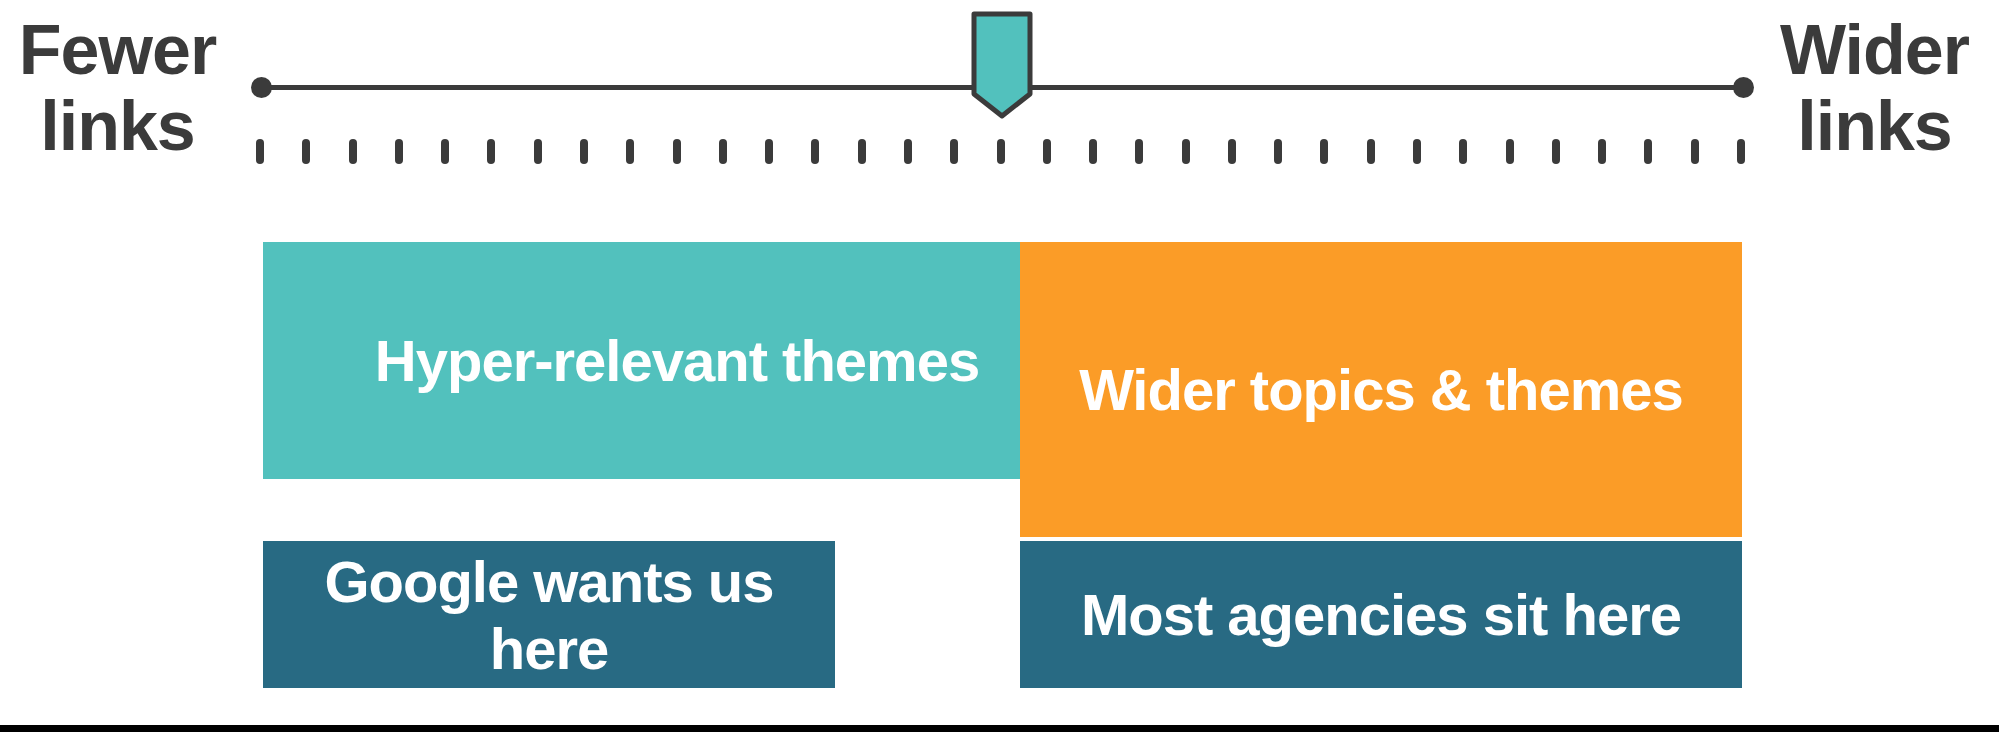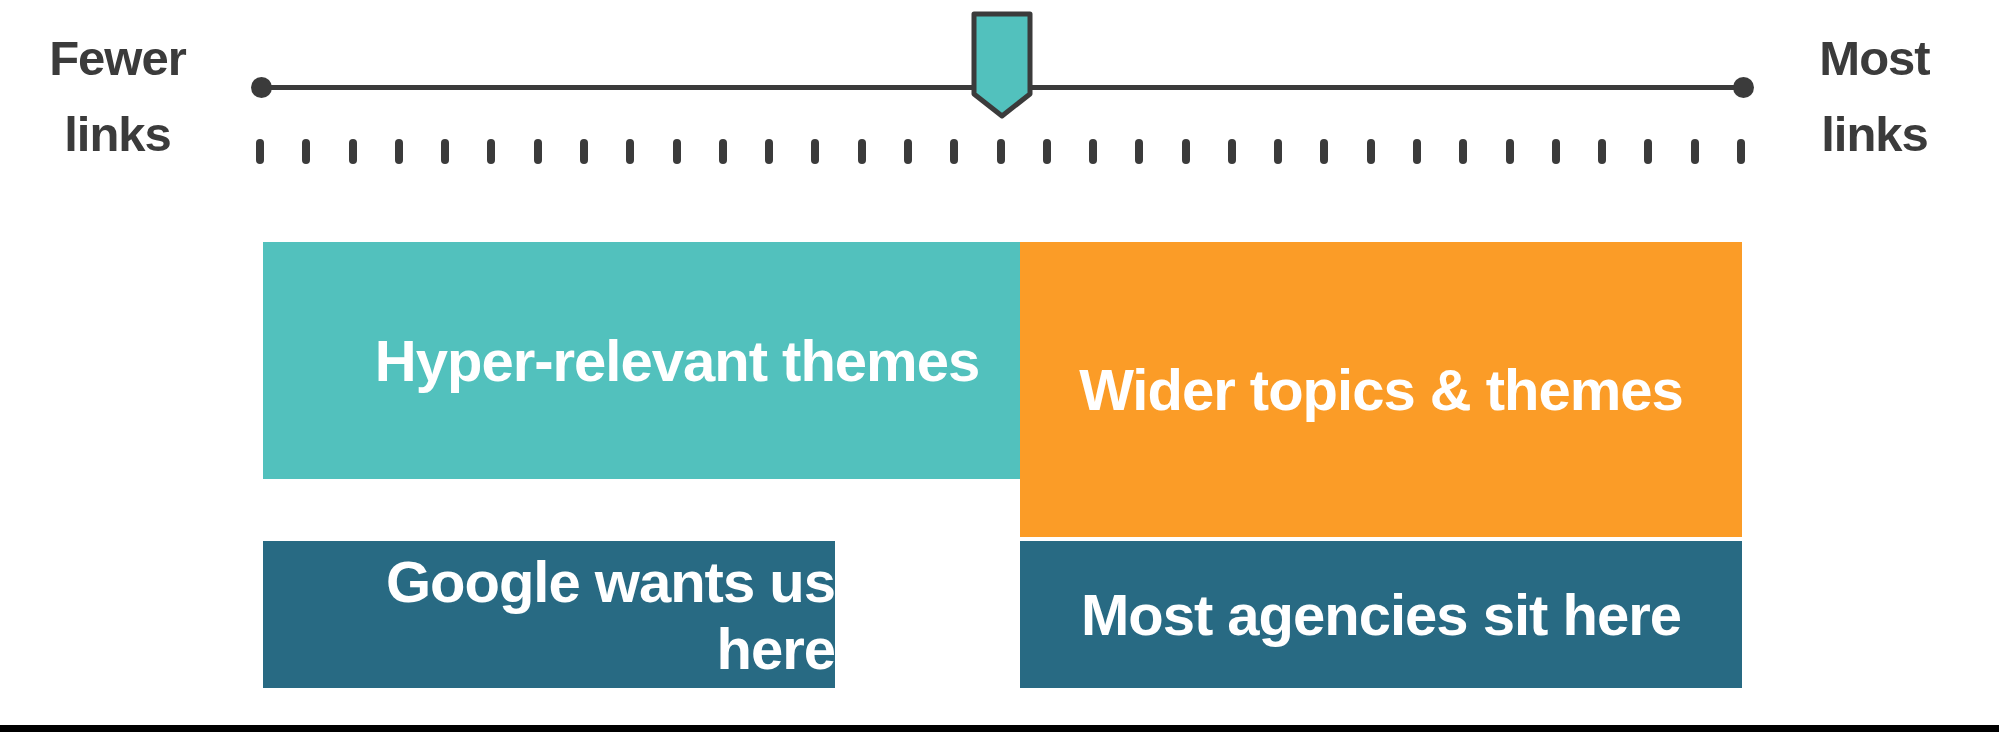--- a/index.html
+++ b/index.html
@@ -12,24 +12,24 @@
     width: 1999px;
     height: 732px;
     background: #ffffff;
     overflow: hidden;
     font-family: "Liberation Sans", "DejaVu Sans", sans-serif;
   }
 
   
   .side-label {
     position: absolute;
-    top: 20px;
+    top: 12px;
     width: 215px;
     text-align: center;
-    font-size: 49px;
+    font-size: 70px;
     line-height: 76px;
     font-weight: bold;
     color: var(--ink);
     letter-spacing: -1px;
   }
   .side-label.left  { left: 10px; }
   .side-label.right { left: 1767px; }
   .side-label span { display: block; }
 
   
@@ -89,21 +89,21 @@
     align-items: center;
     justify-content: center;
     text-align: center;
     font-weight: bold;
     font-size: 58px;
     letter-spacing: -1px;
     color: var(--box-text);
   }
   .box.top-left     { left: 263px;  top: 242px; width: 828px; height: 237px; background: var(--teal); }
   .box.top-right    { left: 1020px; top: 242px; width: 722px; height: 295px; background: var(--orange); }
-  .box.bottom-left  { left: 263px;  top: 541px; width: 572px; height: 147px; background: var(--dark-teal); text-align: right; }
+  .box.bottom-left  { left: 263px;  top: 541px; width: 572px; height: 147px; background: var(--dark-teal); }
   .box.bottom-right { left: 1020px; top: 541px; width: 722px; height: 147px; background: var(--dark-teal); }
 
   
   .footer-bar {
     position: absolute;
     left: 0;
     top: 725px;
     width: 1999px;
     height: 7px;
     background: var(--footer-bar);
@@ -113,21 +113,21 @@
 <body>
 
 <div class="stage">
 
   <div class="side-label left">
     <span>Fewer</span>
     <span>links</span>
   </div>
 
   <div class="side-label right">
-    <span>Most</span>
+    <span>Wider</span>
     <span>links</span>
   </div>
 
   <div class="track"></div>
   <div class="dot start"></div>
   <div class="dot end"></div>
 
   <svg class="marker" id="marker" viewBox="0 0 62 110" style="left: 971px;">
     <path d="M3 3 H59 V83 L31 105 L3 83 Z"></path>
   </svg>

